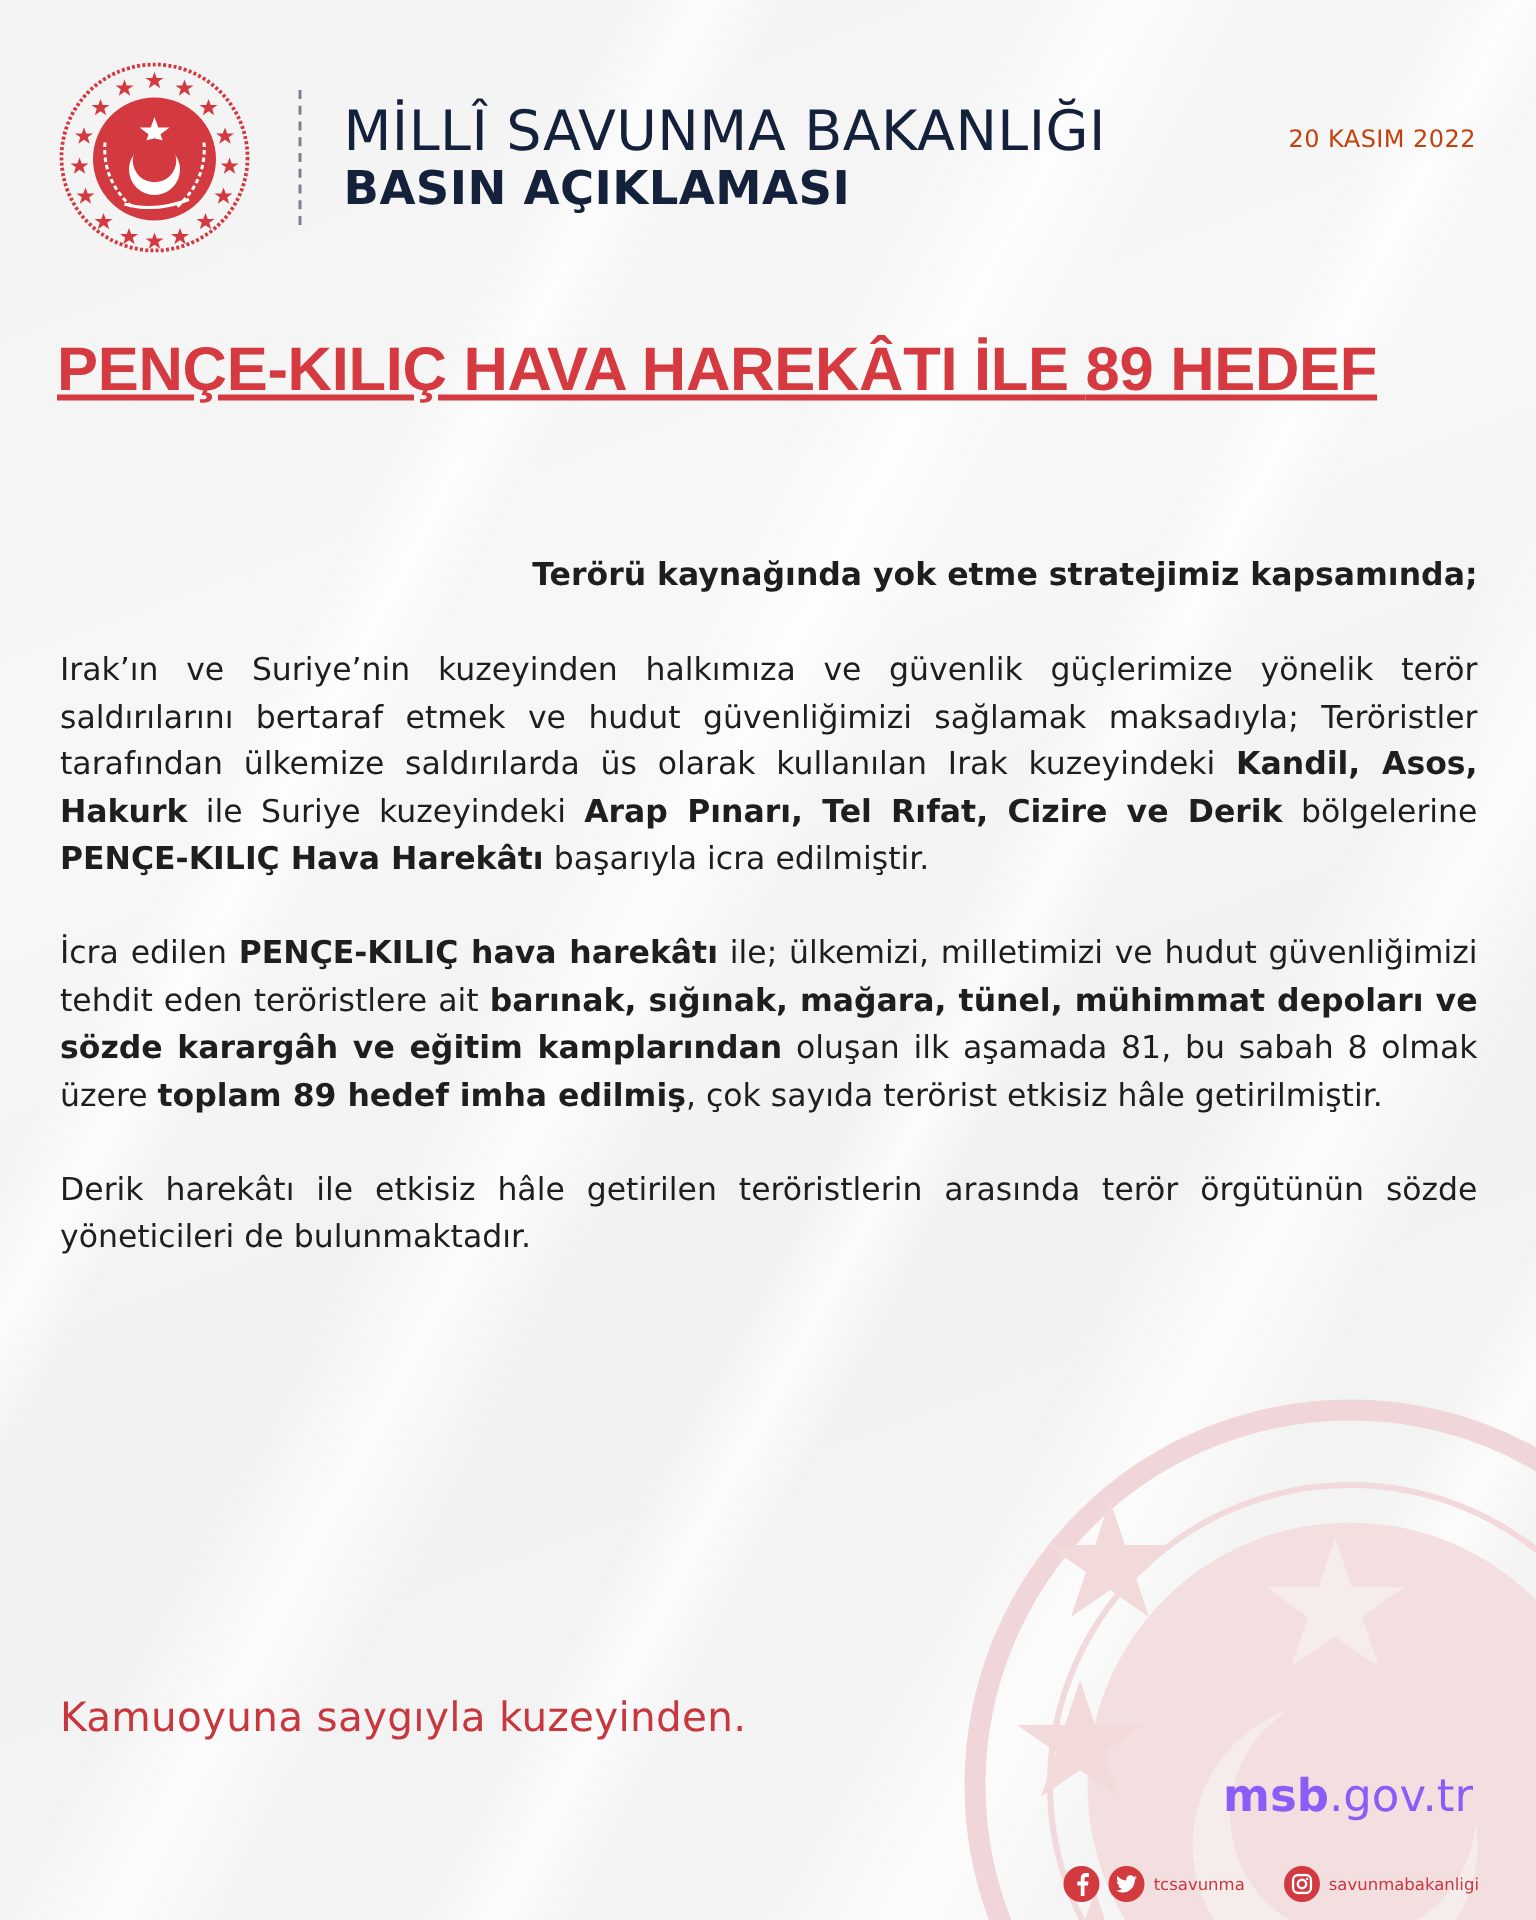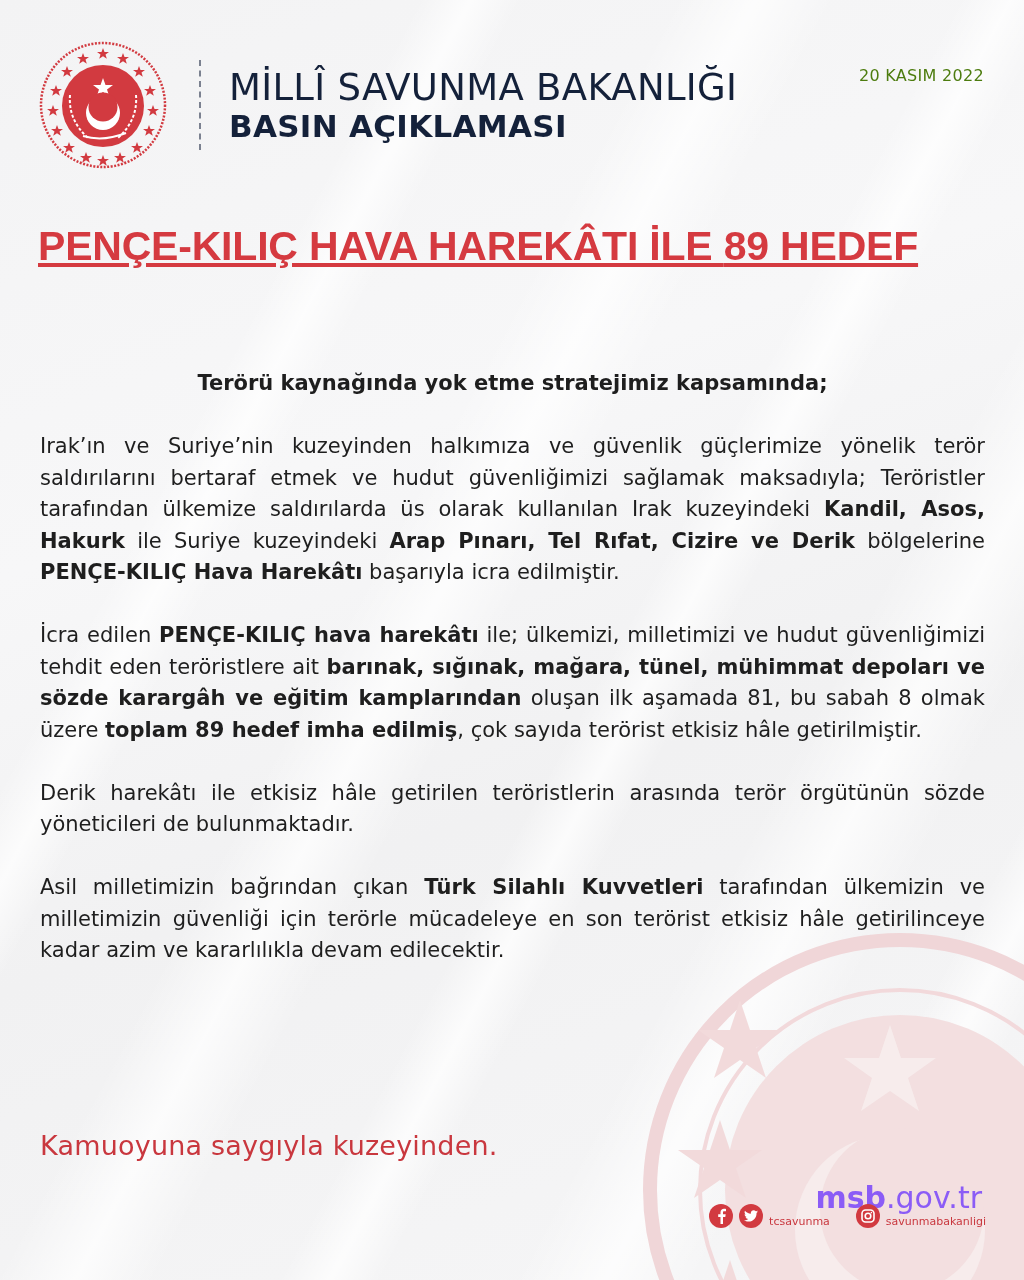--- a/index.html
+++ b/index.html
@@ -33,56 +33,56 @@
     }
     .org-title {
       position: absolute; left: 229px; top: 66px;
       font-size: 37px; font-weight: 500; color: #14213a; letter-spacing: 0.3px;
     }
     .org-subtitle {
       position: absolute; left: 229px; top: 108px;
       font-size: 31px; font-weight: 700; color: #14213a; letter-spacing: 0.3px;
     }
     .date {
-      position: absolute; right: 40px; top: 66px;
-      font-size: 16px; color: #4d7c0f; letter-spacing: 0.3px;
+      position: absolute; right: 40px; top: 83px;
+      font-size: 16px; color: #c2410c; letter-spacing: 0.3px;
     }
 
     
     .headline {
       position: absolute; left: 38px; top: 222px; width: 960px;
       font-family: "Liberation Sans", sans-serif;
       font-size: 41px; line-height: 48px; font-weight: 700; color: #d53a40;
       letter-spacing: -0.2px;
       text-decoration: underline;
     }
 
     
     .content {
       position: absolute; left: 40px; top: 368px; width: 945px;
       font-size: 21px; line-height: 31.5px; color: #1e1e1e;
     }
     .content p { text-align: justify; margin-bottom: 31.5px; }
-    .content p.lead { font-weight: 700; margin-bottom: 31.5px; text-align: center; }
+    .content p.lead { font-weight: 700; margin-bottom: 31.5px; text-align: right; }
     .content b { font-weight: 700; }
 
     .closing {
       position: absolute; left: 40px; top: 1130px;
       font-size: 27px; color: #c9373e; letter-spacing: 0.2px;
     }
 
     
     .site {
       position: absolute; right: 42px; top: 1180px;
       font-size: 30px; color: #8b5cf6;
     }
     .site b { font-weight: 700; }
     .socials {
-      position: absolute; right: 38px; top: 1204px;
-      display: flex; align-items: flex-end; gap: 6px;
+      position: absolute; right: 38px; top: 1244px;
+      display: flex; align-items: center; gap: 6px;
       font-size: 11px; color: #c9373e;
     }
     .soc-icon {
       width: 24px; height: 24px; border-radius: 50%;
       background: #d23a40; display: inline-flex; align-items: center; justify-content: center;
     }
     .soc-gap { width: 14px; }
   </style>
 </head>
 <body>
@@ -148,21 +148,20 @@
 <div class="content">
   <p class="lead">Terörü kaynağında yok etme stratejimiz kapsamında;</p>
 
   <p><span>Irak’ın ve Suriye’nin kuzeyinden halkımıza ve güvenlik güçlerimize yönelik terör saldırılarını bertaraf etmek ve hudut güvenliğimizi sağlamak maksadıyla; Teröristler tarafından ülkemize saldırılarda üs olarak kullanılan Irak kuzeyindeki </span><b>Kandil, Asos, Hakurk</b><span> ile Suriye kuzeyindeki </span><b>Arap Pınarı, Tel Rıfat, Cizire ve Derik</b><span> bölgelerine </span><b>PENÇE-KILIÇ Hava Harekâtı</b><span> başarıyla icra edilmiştir.</span></p>
 
   <p><span>İcra edilen </span><b>PENÇE-KILIÇ hava harekâtı</b><span> ile; ülkemizi, milletimizi ve hudut güvenliğimizi tehdit eden teröristlere ait </span><b>barınak, sığınak, mağara, tünel, mühimmat depoları ve sözde karargâh ve eğitim kamplarından</b><span> oluşan ilk aşamada 81, bu sabah 8 olmak üzere </span><b>toplam 89 hedef imha edilmiş</b><span>, çok sayıda terörist etkisiz hâle getirilmiştir.</span></p>
 
   <p>Derik harekâtı ile etkisiz hâle getirilen teröristlerin arasında terör örgütünün sözde yöneticileri de bulunmaktadır.</p>
 
 
-  <p><span>Asil milletimizin bağrından çıkan </span><b>Türk Silahlı Kuvvetleri</b><span> tarafından ülkemizin ve milletimizin güvenliği için terörle mücadeleye en son terörist etkisiz hâle getirilinceye kadar azim ve kararlılıkla devam edilecektir.</span></p>
 </div>
 
 <div class="closing">Kamuoyuna saygıyla kuzeyinden.</div>
 
 <div class="site"><b>msb</b><span>.gov.tr</span></div>
 
 <div class="socials">
   <span class="soc-icon">
     <svg width="12" height="16" viewBox="0 0 12 16">
         <path d="M8 16V9h2.3l.4-2.7H8V4.6c0-.8.2-1.3 1.3-1.3H11V.9C10.7.8 9.9.7 9 .7 7 .7 5.5 1.9 5.5 4.2v2.1H3.2V9h2.3v7z" fill="#fff"></path>

